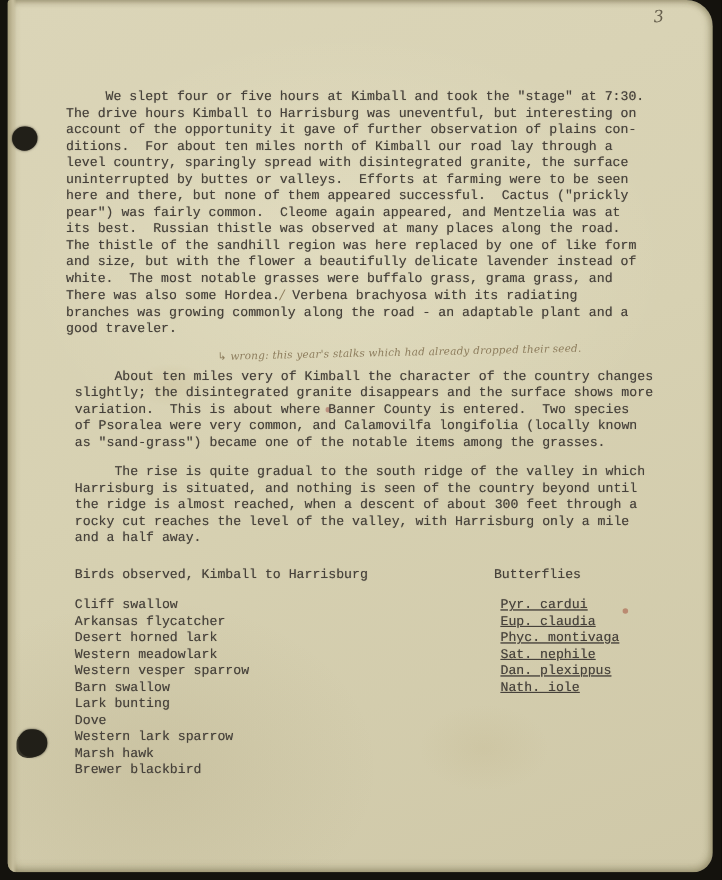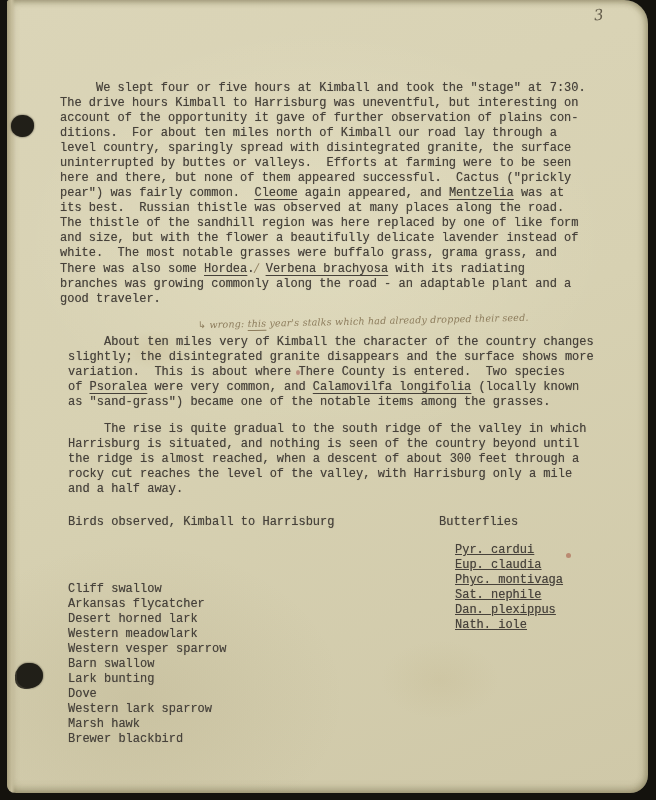--- a/index.html
+++ b/index.html
@@ -32,41 +32,41 @@
   
   .hole{position:absolute;background:#211f18;}
   .hole1{left:11px;top:115px;width:23px;height:22px;border-radius:50% 48% 52% 50%;box-shadow:0 0 2px rgba(20,18,12,.8);}
   .hole2{left:17px;top:663px;width:26px;height:25px;border-radius:46% 54% 55% 45%;box-shadow:-3px 2px 0 -1px rgba(33,31,24,.85),0 0 2px rgba(20,18,12,.8);}
 
   
   .typed{position:absolute;font-family:"Liberation Mono","DejaVu Sans Mono",monospace;
          font-size:12px;line-height:15px;color:#46413a;
          text-shadow:0 0 .7px rgba(70,65,58,.55);}
   .tline{white-space:pre;min-height:15px;}
-  .seg-u{text-decoration:underline;text-underline-offset:2.5px;text-decoration-thickness:1px;}
+  .seg-u{text-underline-offset:2.5px;text-decoration-thickness:1px;}
   .seg-x{text-decoration:line-through;}
   .seg-h{font-family:"DejaVu Serif",serif;font-style:italic;color:#8d7d5d;text-shadow:none;}
   .seg-caret{font-family:"DejaVu Sans",sans-serif;}
 
   .p1{left:60px;top:81px;}
   .p2{left:68px;top:335px;}
   .p3{left:68px;top:422px;}
 
   .annotation{position:absolute;left:198px;top:315px;width:370px;
          font-family:"DejaVu Serif","DejaVu Sans",serif;font-style:italic;
          font-size:9.5px;line-height:12px;letter-spacing:.2px;color:#8d7d5d;
          transform:rotate(-1.3deg);}
   .annotation .tline{white-space:pre;}
 
   .heading{top:515px;}
   .underlined{text-underline-offset:3px;}
   .h-birds{left:68px;}
-  .h-butterflies{left:439px;}
+  .h-butterflies{left:449px;}
   .list{top:543px;}
-  .l-birds{left:68px;margin-top:39px;}
+  .l-birds{left:68px;}
   .l-butterflies{left:455px;text-decoration:underline;}
 
   .page-number{position:absolute;left:594px;top:6px;
          font-family:"DejaVu Serif",serif;font-style:italic;
          font-size:15px;color:#655e4c;transform:rotate(-6deg);}
 </style>
 </head>
 <body>
 
 <div class="screen">
@@ -99,21 +99,21 @@
       <div class="tline"><span>There was also some </span><span class="seg-u">Hordea</span><span>.</span><span class="seg-h">∕</span><span> </span><span class="seg-u">Verbena brachyosa</span><span> with its radiating</span></div>
       <div class="tline">branches was growing commonly along the road - an adaptable plant and a</div>
       <div class="tline">good traveler.</div>
     </div>
   <div class="annotation">
       <div class="tline"><span class="seg-caret">↳ </span><span>wrong: </span><span class="seg-u">this</span><span> year's stalks which had already dropped their seed.</span></div>
     </div>
   <div class="typed p2">
       <div class="tline">     About ten miles very of Kimball the character of the country changes</div>
       <div class="tline">slightly; the disintegrated granite disappears and the surface shows more</div>
-      <div class="tline">variation.  This is about where There County is entered.  Two species</div>
+      <div class="tline">variation.  This is about where Banner County is entered.  Two species</div>
       <div class="tline"><span>of </span><span class="seg-u">Psoralea</span><span> were very common, and </span><span class="seg-u">Calamovilfa longifolia</span><span> (locally known</span></div>
       <div class="tline">as "sand-grass") became one of the notable items among the grasses.</div>
     </div>
   <div class="typed p3">
       <div class="tline">     The rise is quite gradual to the south ridge of the valley in which</div>
       <div class="tline">Harrisburg is situated, and nothing is seen of the country beyond until</div>
       <div class="tline">the ridge is almost reached, when a descent of about 300 feet through a</div>
       <div class="tline">rocky cut reaches the level of the valley, with Harrisburg only a mile</div>
       <div class="tline">and a half away.</div>
     </div>

